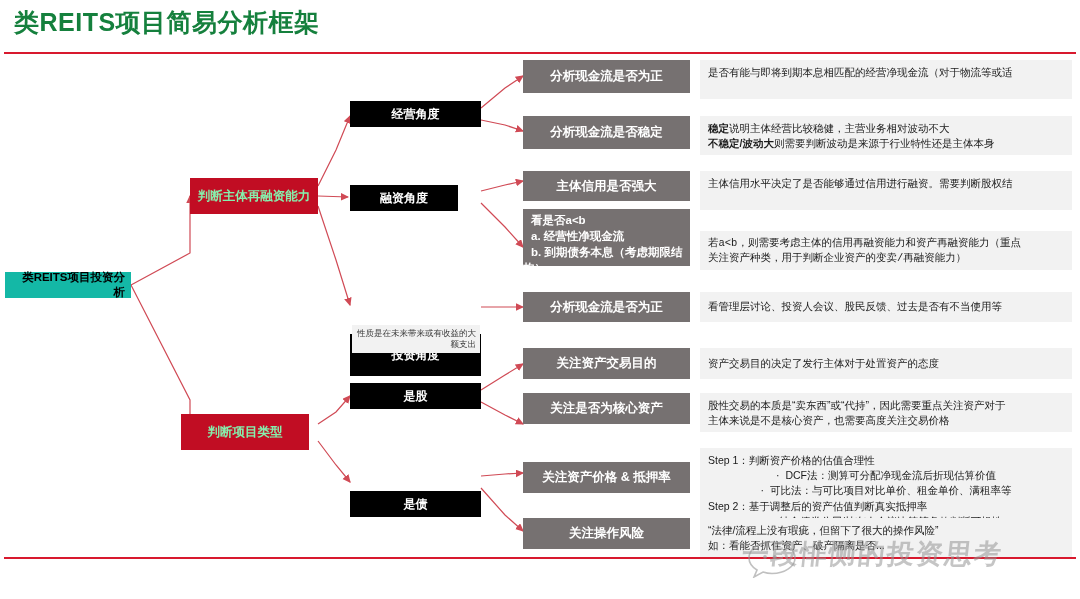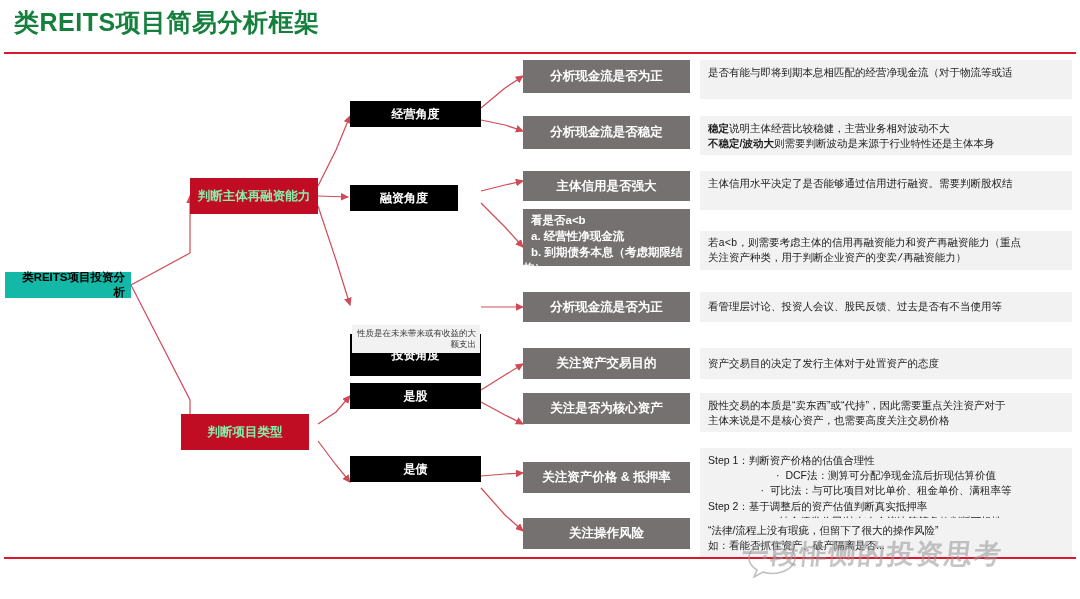--- a/index.html
+++ b/index.html
@@ -127,21 +127,21 @@
   <div class="node node-l2" style="left:350px;top:101px;width:131px;height:26px;">经营角度</div>
 
   <div class="node node-l2" style="left:350px;top:185px;width:108px;height:26px;">融资角度</div>
 
   <div class="node node-l2" style="left:350px;top:294px;width:131px;height:42px;margin-top:40px;">投资角度</div>
 
   <div class="node node-note" style="left:352px;top:325px;width:128px;height:28px;">性质是在未来带来或有收益的大额支出</div>
 
   <div class="node node-l2" style="left:350px;top:383px;width:131px;height:26px;">是股</div>
 
-  <div class="node node-l2" style="left:350px;top:456px;width:131px;height:26px;">是债</div>
+  <div class="node node-l2" style="left:350px;top:491px;width:131px;height:26px;">是债</div>
 
   <div class="node node-l3" style="left:523px;top:60px;width:167px;height:33px;">分析现金流是否为正</div>
 
   <div class="node node-l3" style="left:523px;top:116px;width:167px;height:33px;">分析现金流是否稳定</div>
 
   <div class="node node-l3" style="left:523px;top:171px;width:167px;height:30px;">主体信用是否强大</div>
 
   <div class="node-l3-ml" style="position:absolute;left:523px;top:209px;width:167px;height:57px;box-sizing:border-box;">
     <div>看是否a&lt;b</div>
     <div>a. 经营性净现金流</div>

